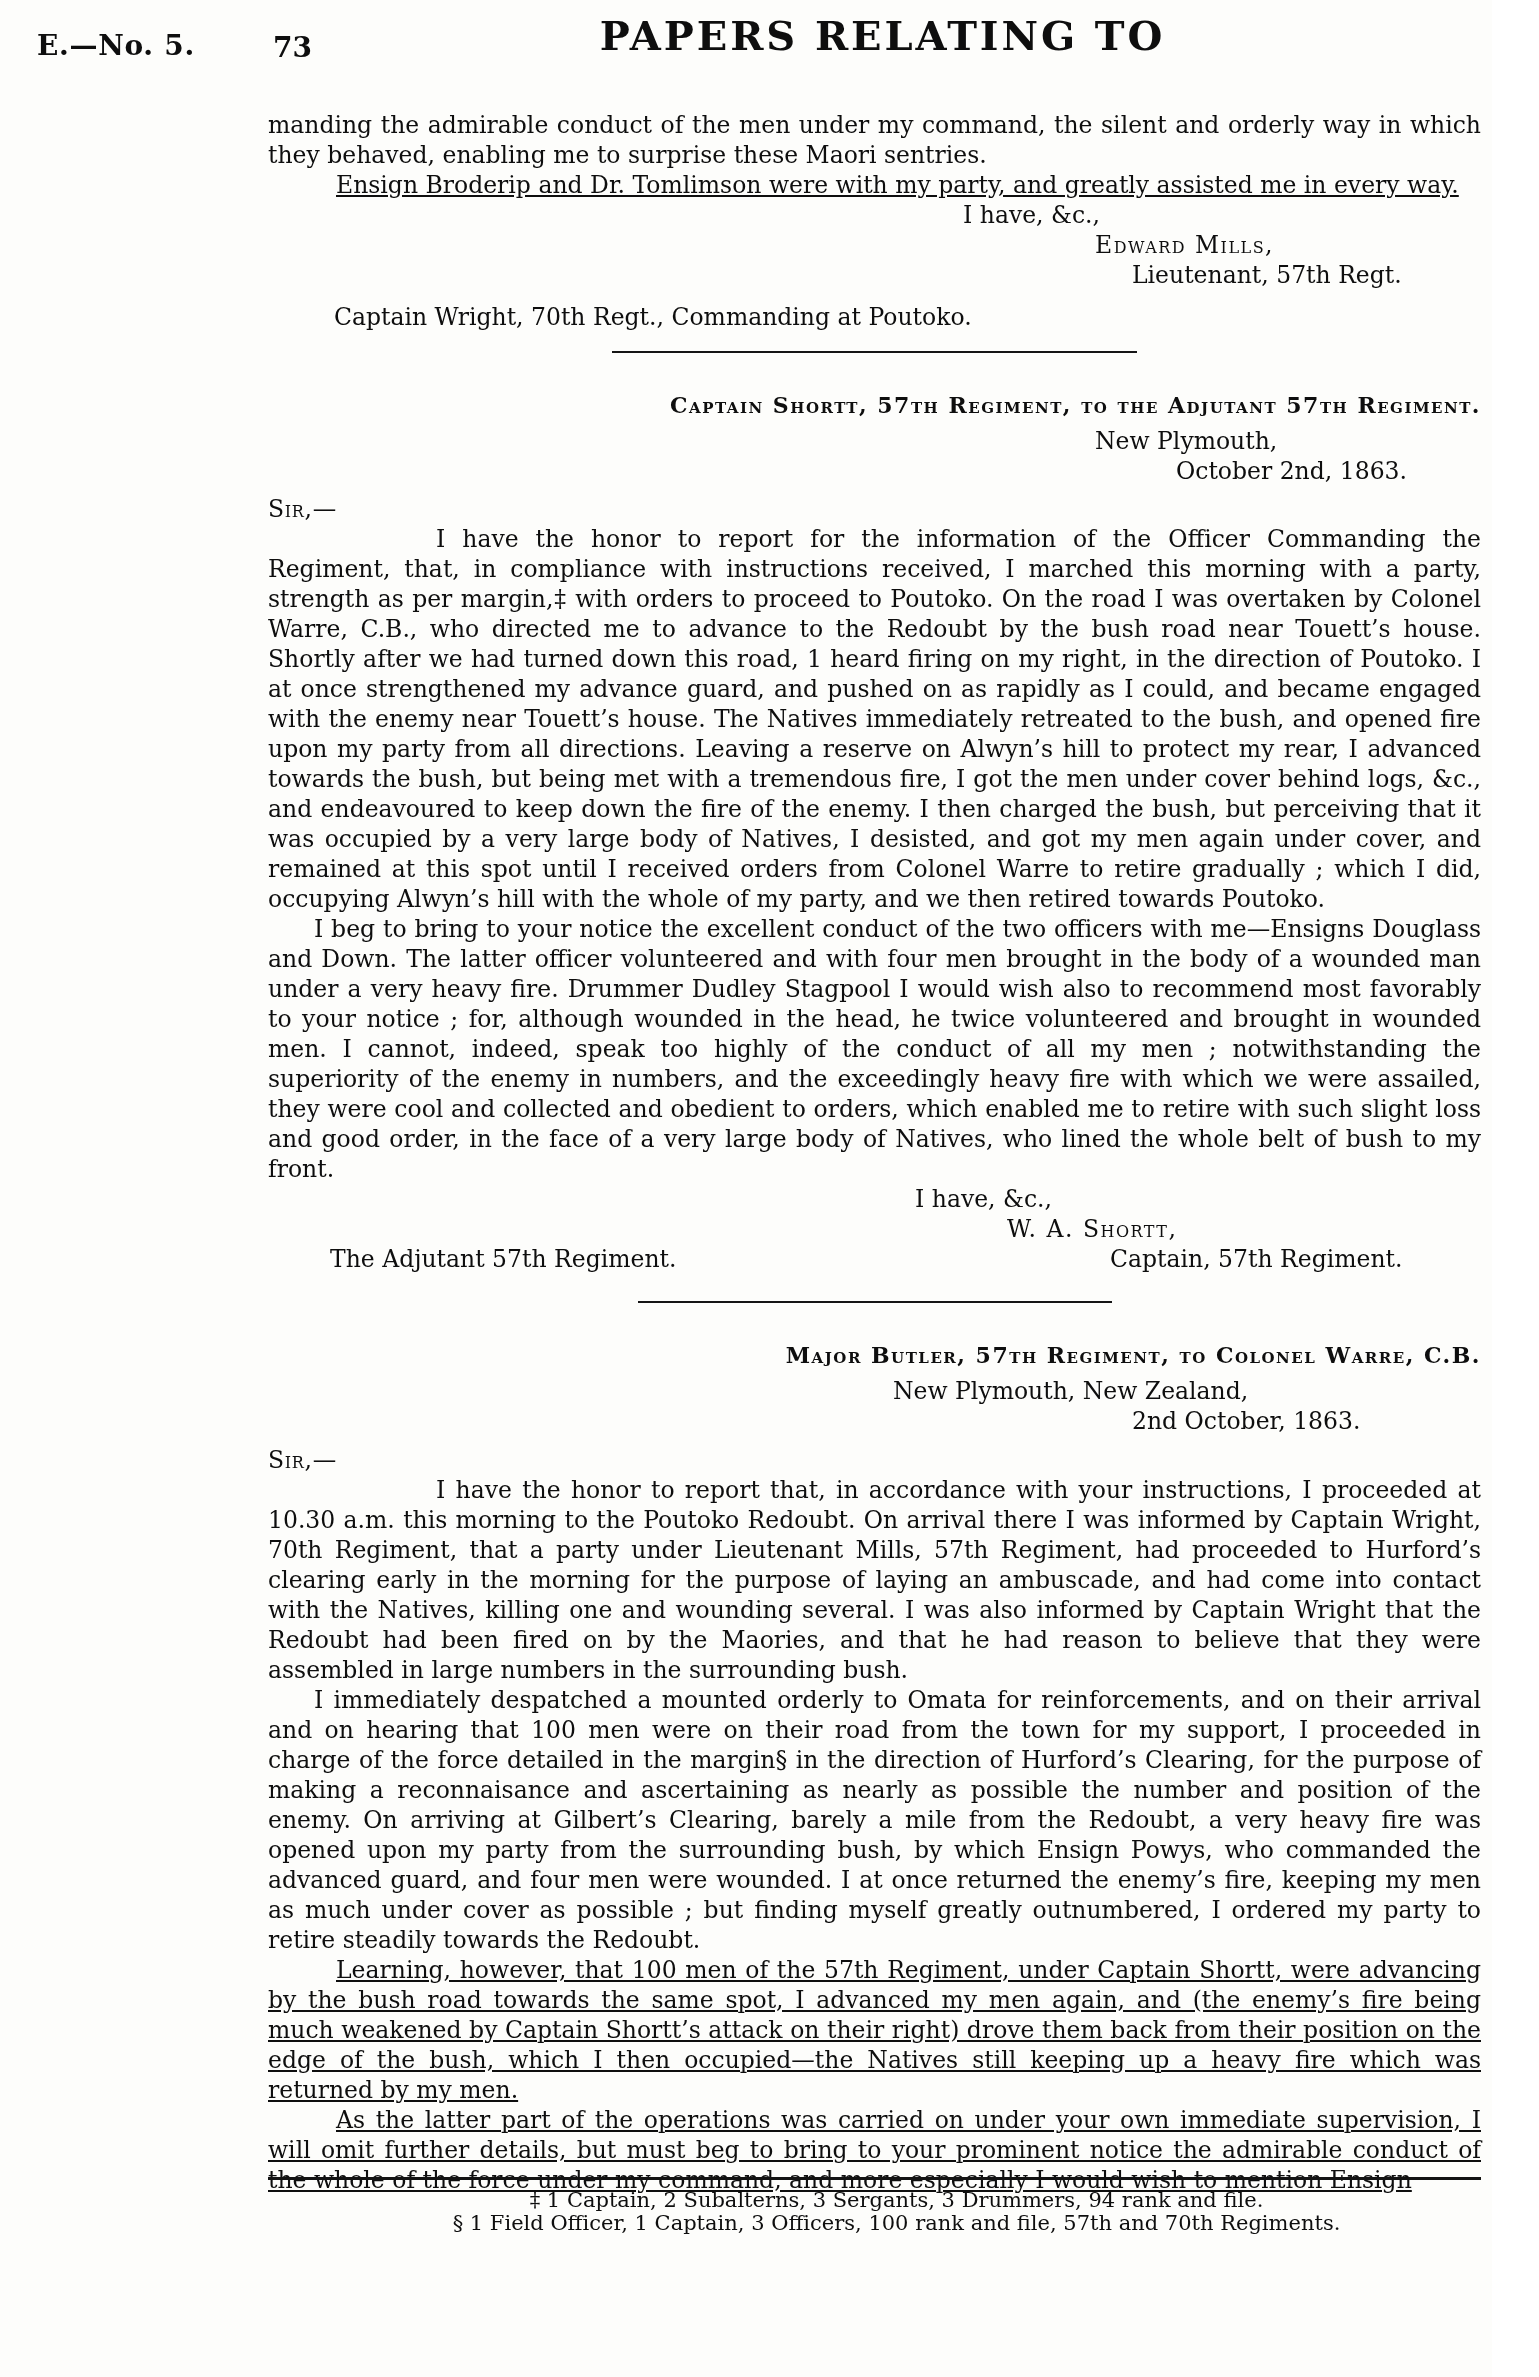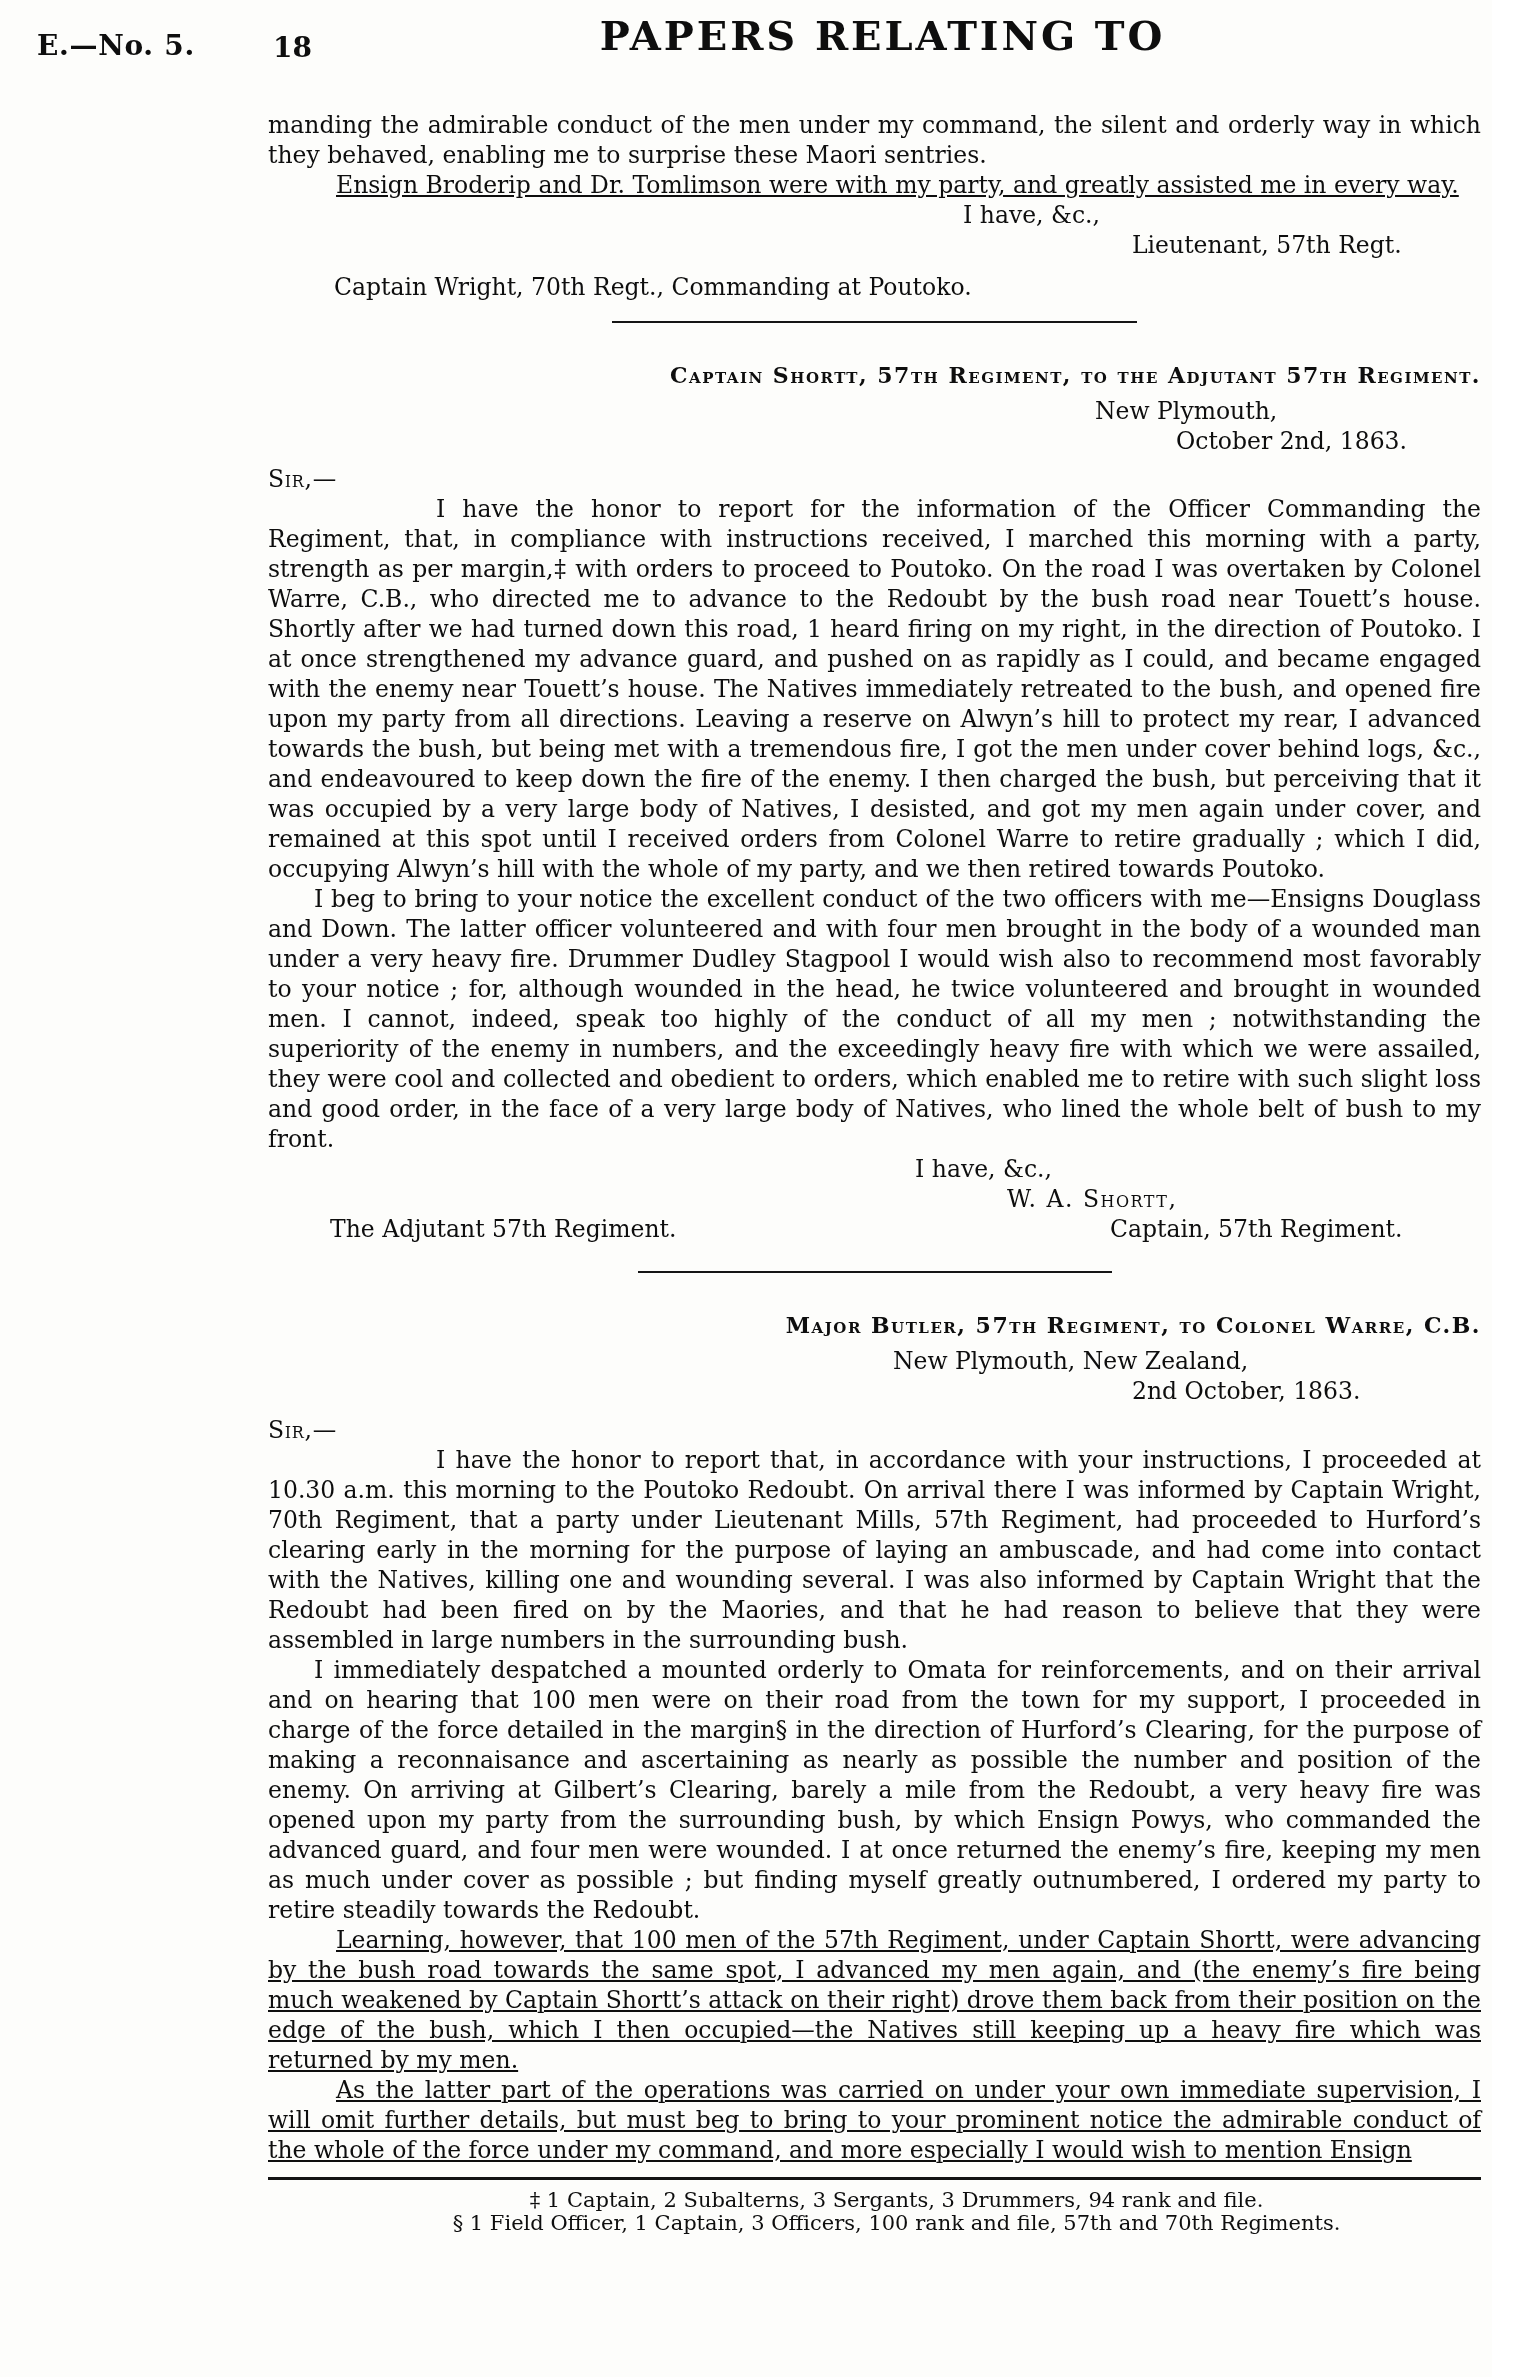--- a/index.html
+++ b/index.html
@@ -61,30 +61,31 @@
   .footnote-rule { border:none; border-top:3.7px solid #131313; margin:0 0 8.8px 0; }
   .footnote { margin:0; padding-left:44px; }
 </style>
 </head>
 <body>
 
 <div class="page">
 
   <div>
     <span class="edition">E.—No. 5.</span>
-    <span class="pagenum">18</span>
+    <span class="pagenum">73</span>
     <div class="doc-title">PAPERS RELATING TO</div>
   </div>
 
   <div class="column">
 
     <section>
       <p>manding the admirable conduct of the men under my command, the silent and orderly way in which they behaved, enabling me to surprise these Maori sentries.</p>
       <p class="indent-md">Ensign Broderip and Dr. Tomlimson were with my party, and greatly assisted me in every way.</p>
       <div class="closing-line l1-val">I have, &amp;c.,</div>
+      <div class="closing-line l1-sig sc">Edward Mills,</div>
       <div class="closing-line l1-sigt">Lieutenant, 57th Regt.</div>
       <div class="addr-line l1-addr">Captain Wright, 70th Regt., Commanding at Poutoko.</div>
     </section>
 
     <hr class="rule-center-1">
 
     <section>
       <div class="letter-heading">Captain Shortt, 57th Regiment, to the Adjutant 57th Regiment.</div>
       <div class="place-line l2-place">New Plymouth,</div>
       <div class="date-line  l2-date">October 2nd, 1863.</div>

